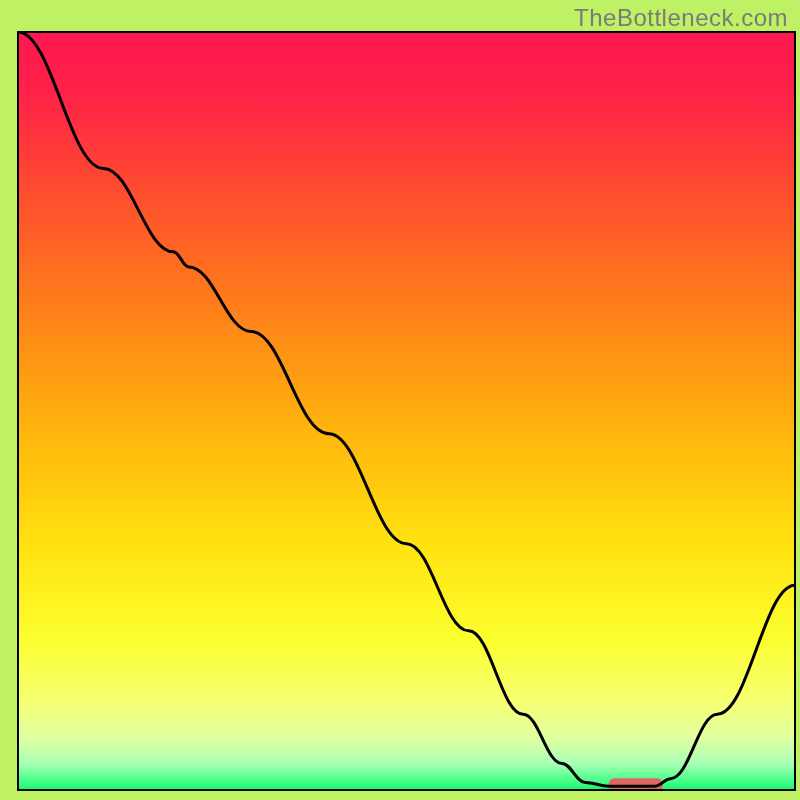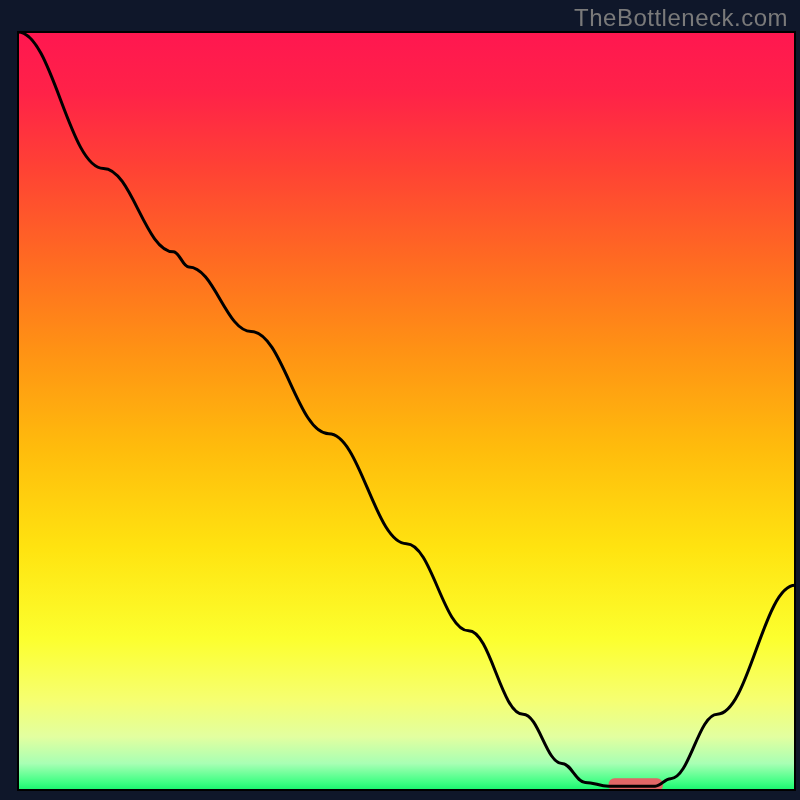--- a/index.html
+++ b/index.html
@@ -7,21 +7,21 @@
     padding: 0;
     width: 800px;
     height: 800px;
     background: #ffffff;
     font-family: Arial, Helvetica, sans-serif;
   }
   .canvas {
     position: relative;
     width: 800px;
     height: 800px;
-    background: #0f172a;
+    background: #bef264;
   }
   .watermark {
     position: absolute;
     top: 4px;
     right: 12px;
     font-size: 24px;
     font-weight: 500;
     color: #7a7a7a;
     letter-spacing: 0.5px;
     font-family: Arial, Helvetica, sans-serif;

